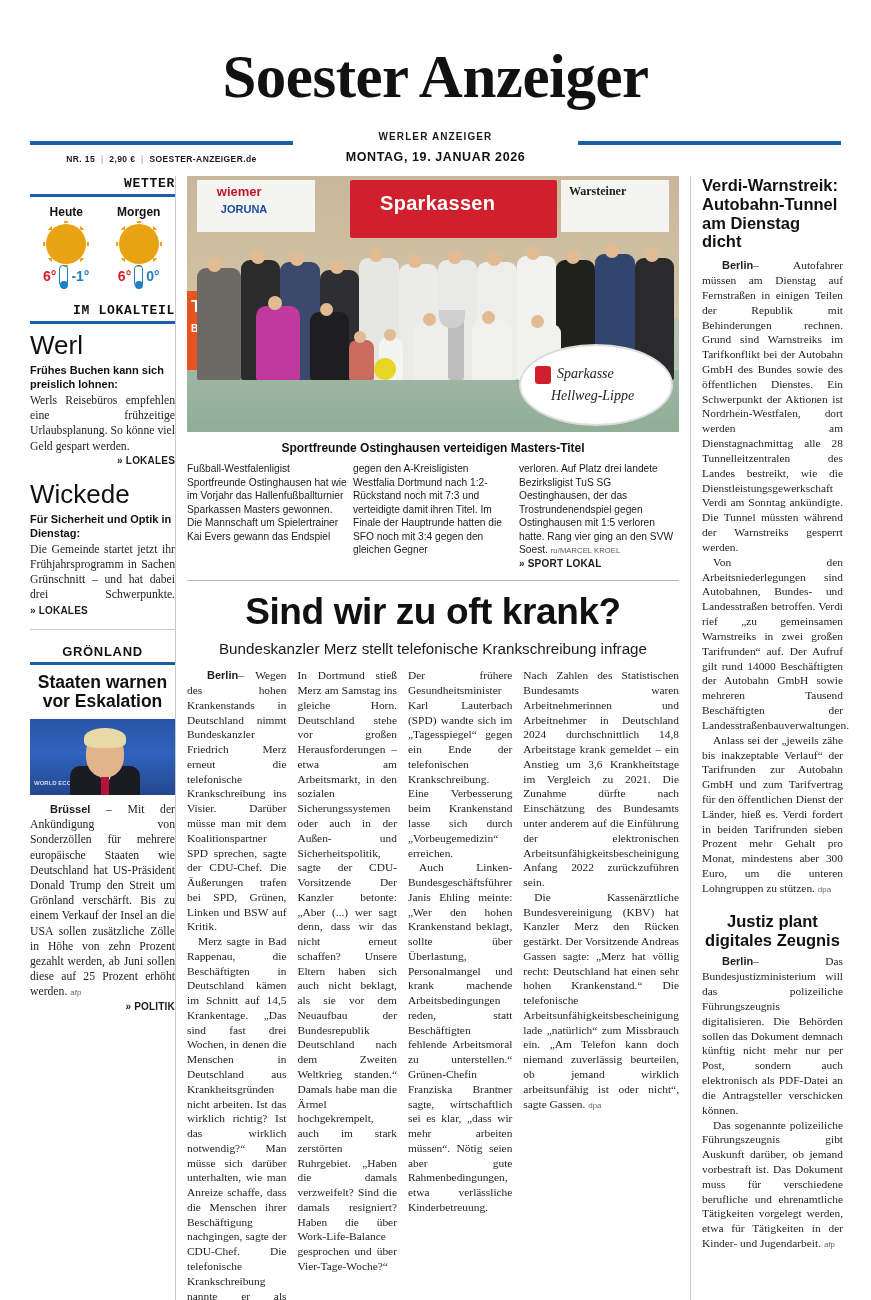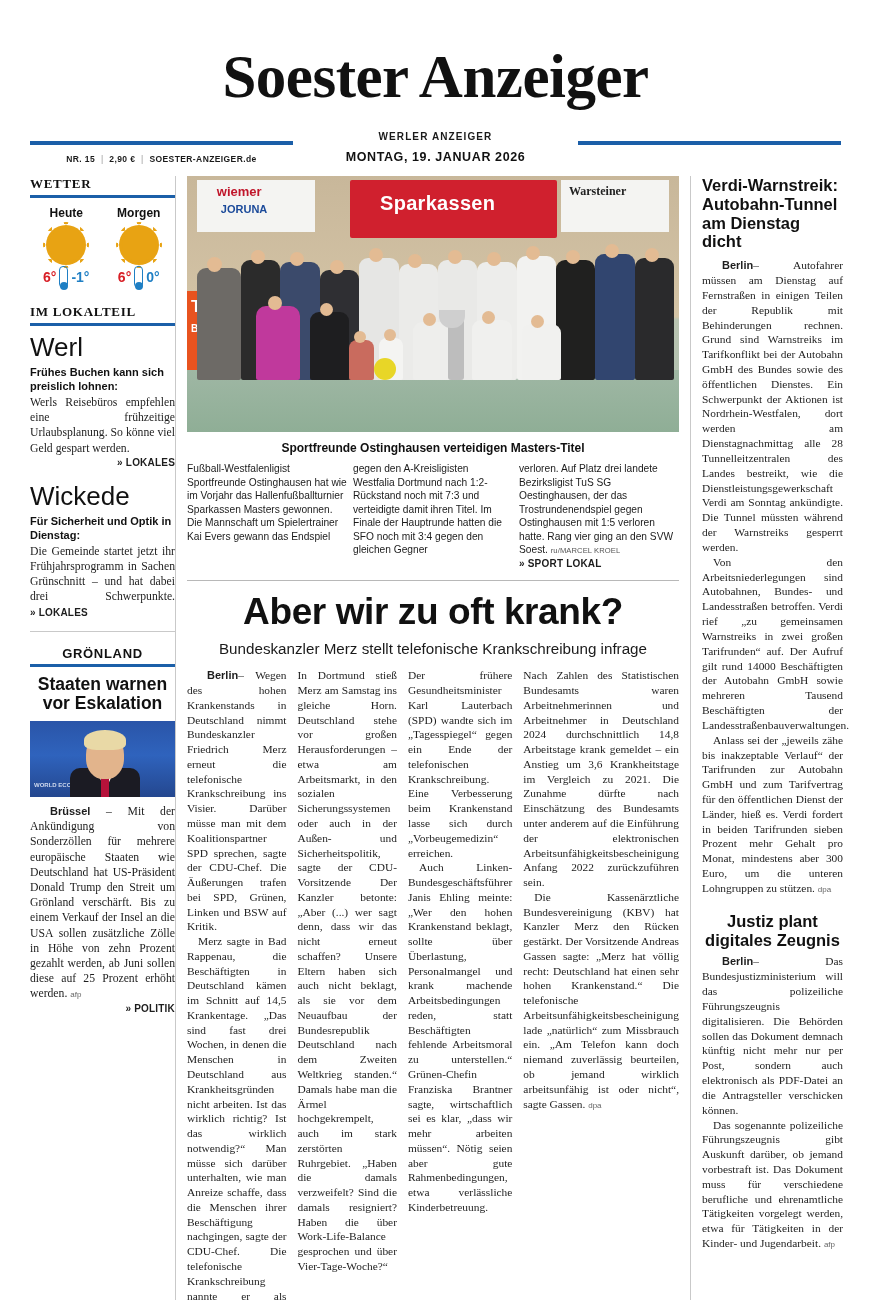--- a/index.html
+++ b/index.html
@@ -40,22 +40,22 @@
   
   .grid{display:flex;margin-top:12px;gap:0;}
   .col-left{width:145px;flex:0 0 145px;}
   .col-mid{width:514px;flex:0 0 514px;padding:0 11px;box-sizing:border-box;}
   .col-right{width:152px;flex:0 0 152px;}
 
   .vdiv{width:1px;background:#c9c9c9;margin:0;flex:0 0 1px;}
 
   
   .sec-head{
-    font-family:Liberation Serif, serif;font-weight:700;
-    font-size:13px;letter-spacing:.7px;text-align:left;color:#111;
+    font-family:Liberation Mono, monospace;font-weight:700;
+    font-size:13px;letter-spacing:.7px;text-align:right;color:#111;
     padding-bottom:3px;
   }
   .sec-rule{height:3px;background:#1b5fa8;margin-bottom:8px;}
   .wx{display:flex;gap:0;text-align:center;margin-top:2px;}
   .wx-cell{flex:1;}
   .wx-day{font-family:"Liberation Sans", sans-serif;font-weight:700;font-size:12px;color:#111;}
   .sun{
     width:34px;height:34px;border-radius:50%;background:#e8a313;margin:8px auto 4px;
     box-shadow:0 0 0 3px #e8a313;position:relative;
   }
@@ -345,35 +345,40 @@
           <div class="person" style="left:46%;width:8%;height:58px;background:#eeeeec"></div>
           <div class="head-c" style="left:48%;bottom:54px;width:13px;height:13px"></div>
           <div class="person" style="left:58%;width:8%;height:60px;background:#f0f0ee"></div>
           <div class="head-c" style="left:60%;bottom:56px;width:13px;height:13px"></div>
           <div class="person" style="left:68%;width:8%;height:56px;background:#f1f1ef"></div>
           <div class="head-c" style="left:70%;bottom:52px;width:13px;height:13px"></div>
           <div style="position:absolute;left:53%;bottom:0;width:16px;height:64px;background:#bdbdbd;border-radius:3px"></div>
           <div style="position:absolute;left:51.2%;bottom:52px;width:26px;height:18px;background:#cfcfcf;border-radius:0 0 12px 12px"></div>
           <div style="position:absolute;left:38%;bottom:0;width:22px;height:22px;border-radius:50%;background:#e8d627"></div>
         </div>
+        <div class="lp-oval">
+          <div class="sk"></div>
+          <div class="l1">Sparkasse</div>
+          <div class="l2">Hellweg-Lippe</div>
+        </div>
       </div>
 
       <div class="cap-head">Sportfreunde Ostinghausen verteidigen Masters-Titel</div>
       <div class="cap-cols">
         <div class="cap-col">Fußball-Westfalenligist Sportfreunde Ostinghausen hat wie im Vorjahr das Hallenfußballturnier Sparkassen Masters gewonnen. Die Mannschaft um Spielertrainer Kai Evers gewann das Endspiel</div>
         <div class="cap-col">gegen den A-Kreisligisten Westfalia Dortmund nach 1:2-Rückstand noch mit 7:3 und verteidigte damit ihren Titel. Im Finale der Hauptrunde hatten die SFO noch mit 3:4 gegen den gleichen Gegner</div>
         <div class="cap-col">
           <span>verloren. Auf Platz drei landete Bezirksligist TuS SG Oestinghausen, der das Trostrundenendspiel gegen Ostinghausen mit 1:5 verloren hatte. Rang vier ging an den SVW Soest.</span>
           <span class="credit">ru/MARCEL KROEL</span>
           <span class="ref">» SPORT LOKAL</span>
         </div>
       </div>
       <div class="hr-mid"></div>
 
-      <div class="main-hl">Aber wir zu oft krank?</div>
+      <div class="main-hl">Sind wir zu oft krank?</div>
       <div class="main-sub">Bundeskanzler Merz stellt telefonische Krankschreibung infrage</div>
 
       <div class="four-cols">
         <div class="fc">
           <p class="first">
             <span class="place">Berlin</span><span>– Wegen des hohen Krankenstands in Deutschland nimmt Bundeskanzler Friedrich Merz erneut die telefonische Krankschreibung ins Visier. Darüber müsse man mit dem Koalitionspartner SPD sprechen, sagte der CDU-Chef. Die Äußerungen trafen bei SPD, Grünen, Linken und BSW auf Kritik.</span>
           </p>
           <p>Merz sagte in Bad Rappenau, die Beschäftigten in Deutschland kämen im Schnitt auf 14,5 Krankentage. „Das sind fast drei Wochen, in denen die Menschen in Deutschland aus Krankheitsgründen nicht arbeiten. Ist das wirklich richtig? Ist das wirklich notwendig?“ Man müsse sich darüber unterhalten, wie man Anreize schaffe, dass die Menschen ihrer Beschäftigung nachgingen, sagte der CDU-Chef. Die telefonische Krankschreibung nannte er als Beispiel. Diese gilt seit 2021, die Union dringt auf eine Abschaffung. „Während der Coronazeit begründet richtig, heute immer noch?“, fragte der Kanzler. Er sagte auch: „Am Ende des Tages muss stehen, dass wir alle zusammen in dieser Bundesrepublik Deutschland eine höhere volkswirtschaftliche Leistung gemeinsam erreichen, als wir sie gegenwärtig erreichen.“</p>
         </div>
         <div class="fc">

